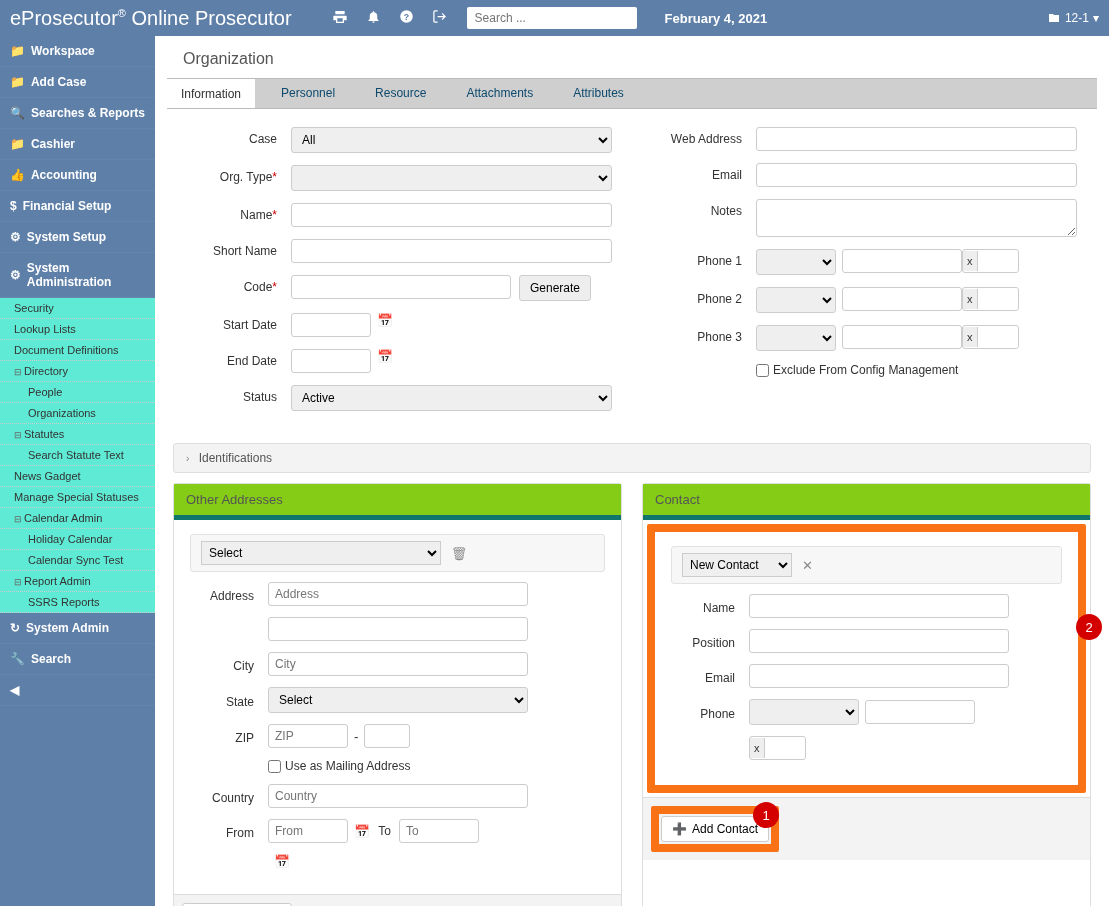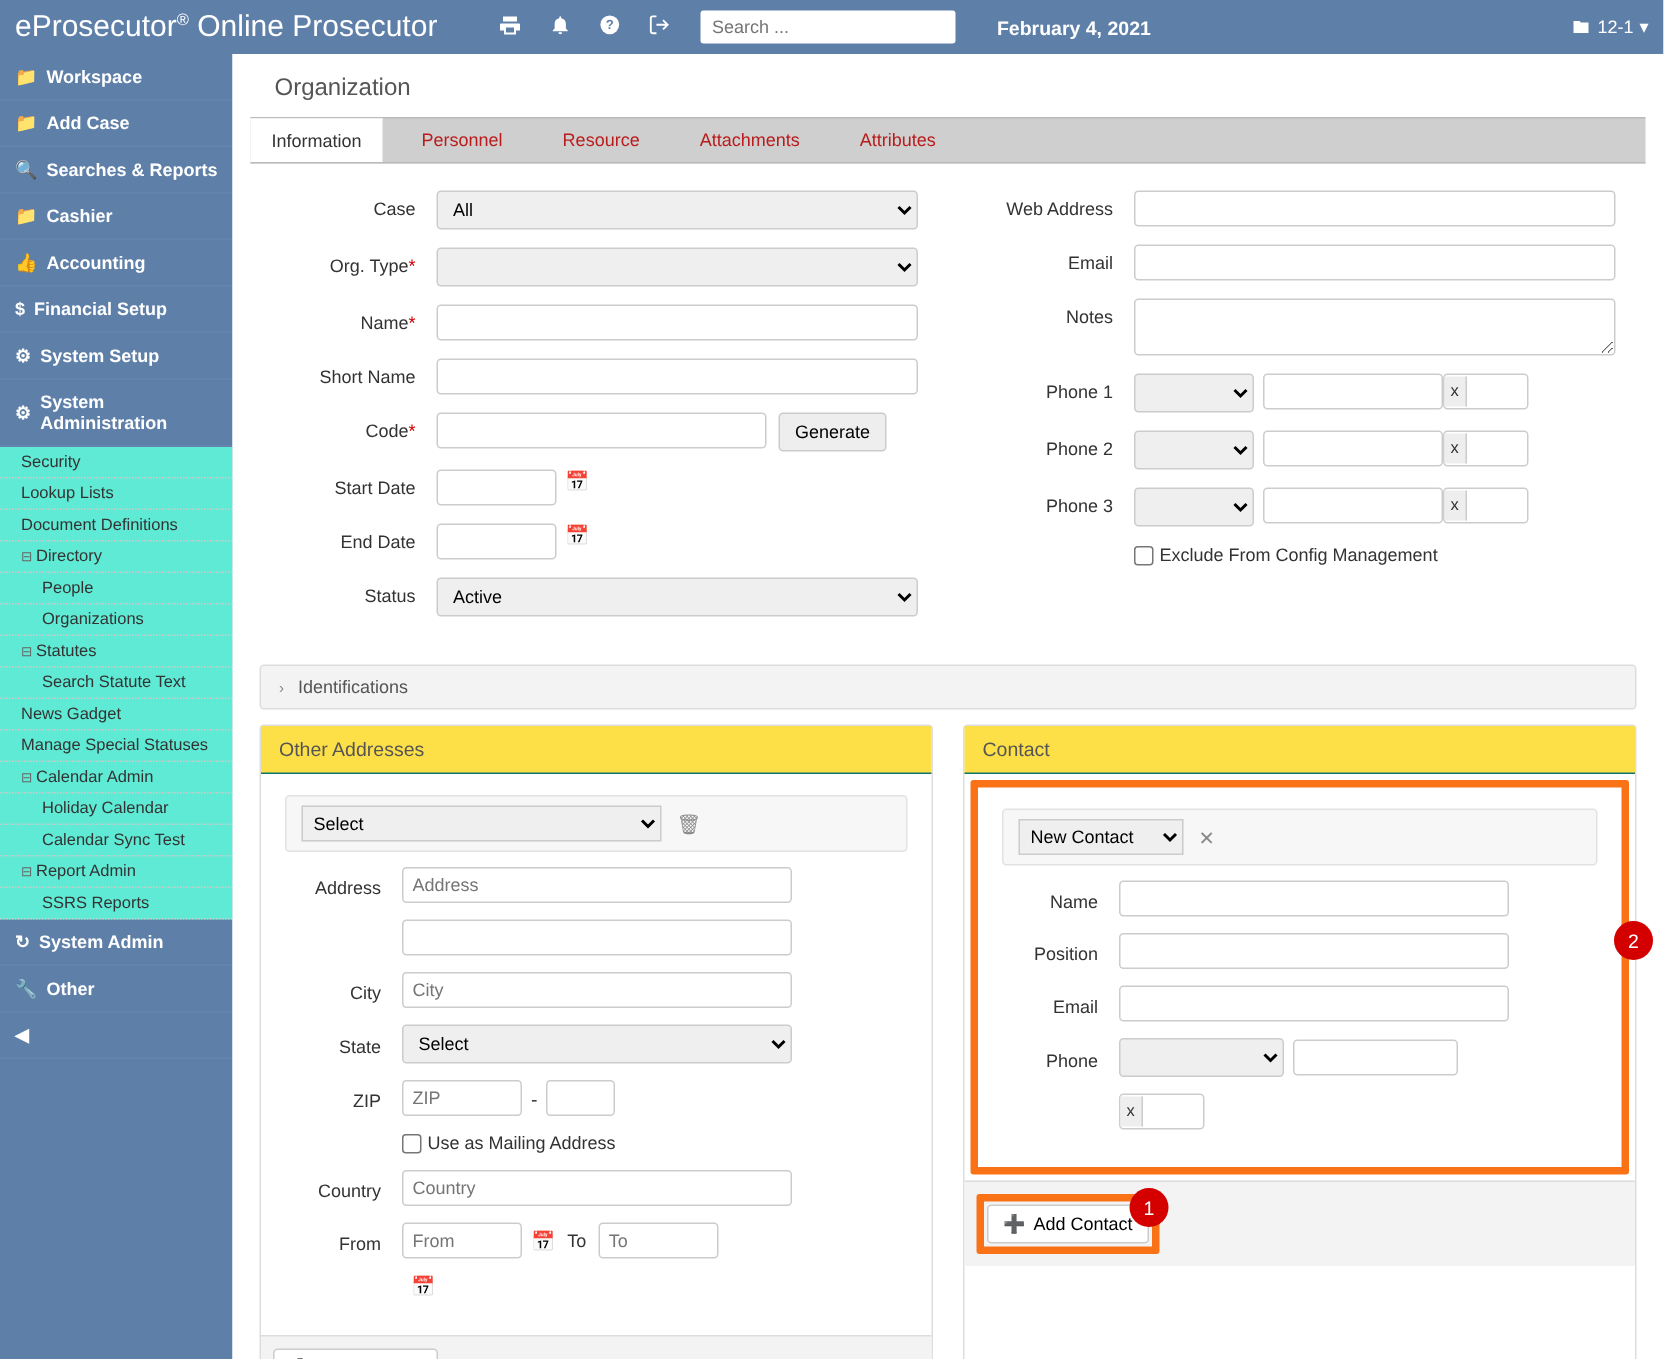--- a/index.html
+++ b/index.html
@@ -16,21 +16,21 @@
 .layout { display: flex; }
 .sidebar { width: 166px; background: #5e7fa8; min-height: 870px; }
 .nav-item { color: #fff; padding: 8px 10px; display: flex; align-items: center; gap: 6px; font-size: 12px; font-weight: bold; cursor: pointer; border-bottom: 1px solid rgba(255,255,255,0.05); }
 .sub-tree { background: #5eead4; color: #333; font-size: 11px; }
 .sub-tree .sub-item { padding: 4px 4px 4px 14px; cursor: pointer; border-bottom: 1px dotted #ccc; }
 .sub-tree .sub-sub { padding-left: 28px; }
 .sub-tree .tree-toggle { display: inline-block; width: 10px; font-size: 9px; color: #666; }
 .main { flex: 1; padding: 0px 12px 12px 12px; background: #fff; }
 .page-title { font-size: 16px; color: #555; padding: 14px 4px 10px 16px; }
 .tabs { background: #cfcfcf; display: flex; gap: 12px; border-top: 1px solid #bbb; border-bottom: 1px solid #bbb; }
-.tab { padding: 7px 14px; font-size: 12px; color: #b91c1c; cursor: pointer; }
+.tab { padding: 7px 14px; font-size: 12px; color: #0c4a6e; cursor: pointer; }
 .tab.active { background: #fff; color: #333; border-top: 1px solid #fff; }
 .form-area { padding: 18px 20px 10px 20px; }
 .two-col { display: flex; gap: 40px; }
 .col { flex: 1; }
 .form-row { display: flex; align-items: flex-start; margin-bottom: 12px; }
 .form-row label { width: 90px; text-align: right; margin-right: 14px; font-size: 12px; color: #333; padding-top: 5px; }
 .req { color: #c00; }
 .form-row input[type=text], .form-row select, .form-row textarea { border: 1px solid #ccc; border-radius: 3px; padding: 4px 6px; font-size: 12px; }
 .w-lg { width: 321px; }
 .w-sm { width: 80px; }
@@ -38,31 +38,31 @@
 .phone-row select { width: 80px; margin-right: 6px; }
 .phone-row input { width: 120px; }
 .ext-wrap { display:inline-flex; align-items:center; border:1px solid #ccc; border-radius:3px; }
 .ext-wrap .x { background:#eee; padding: 4px 4px; font-size:11px; border-right:1px solid #ccc;}
 .ext-wrap input{ border:none !important; width:40px; padding:4px;}
 .check-row { font-size: 12px; display: flex; align-items: center; gap: 4px; }
 .accordion { background: #f3f3f3; border: 1px solid #ddd; padding: 7px 12px; font-size: 12px; color: #555; margin: 10px 6px; border-radius: 3px; cursor: pointer; }
 .accordion .chev { display:inline-block; transform: rotate(0deg); margin-right:6px; font-size:10px; color:#888;}
 .panels { display: flex; gap: 20px; padding: 0 6px; }
 .panel { flex: 1; border: 1px solid #ddd; border-radius: 3px; }
-.panel-head { background: #fde047; padding: 8px 12px; font-size: 13px; color: #555; border-bottom: 1px solid #0f766e; }
+.panel-head { background: #84cc16; padding: 8px 12px; font-size: 13px; color: #555; border-bottom: 5px solid #0f766e; }
 .panel-body { padding: 14px 16px; }
 .panel-sub { background:#f7f7f7; border:1px solid #e2e2e2; border-radius:3px; padding:6px 10px; margin-bottom:10px; display:flex; align-items:center; gap:10px;}
 .panel-sub select{ border:1px solid #ccc; padding:3px; font-size:12px; width:240px;}
 .panel-sub .trash{ color:#888; cursor:pointer; font-size:13px;}
 .inner-row { display:flex; align-items:center; margin-bottom:11px;}
 .inner-row label{ width:64px; text-align:right; margin-right:14px; font-size:12px; padding-top:4px;}
 .inner-row input[type=text], .inner-row select{ border:1px solid #ccc; border-radius:3px; padding:4px 6px; font-size:12px;}
 .panel-foot{ background:#f3f3f3; border-top:1px solid #ddd; padding:8px;}
 .btn-add{ background:#fff; border:1px solid #ccc; border-radius:3px; padding:5px 10px; font-size:12px; cursor:pointer; display:inline-flex; align-items:center; gap:5px;}
-.callout-red{ border:5px solid #f97316; border-radius:2px;}
+.callout-red{ border:8px solid #f97316; border-radius:2px;}
 .badge-circle{ width:26px; height:26px; background:#d40000; color:#fff; border-radius:50%; display:flex; align-items:center; justify-content:center; font-size:13px; position:absolute;}
 .rel{position:relative;}
 .inline-cal{ color:#6a8ab8; margin-left:6px; cursor:pointer; font-size:13px;}
 textarea{resize:both;}
 .right-col .form-row label{ width:90px;}
 </style>
 </head>
 <body>
 
 <div class="topbar">
@@ -156,21 +156,21 @@
       <div class="sub-item"><span class="tree-toggle">⊟</span><span>Report Admin</span></div>
       <div class="sub-item sub-sub">SSRS Reports</div>
     </div>
 
     <div class="nav-item">
         <span>↻</span>
         <span>System Admin</span>
       </div>
     <div class="nav-item">
         <span>🔧</span>
-        <span>Other</span>
+        <span>Search</span>
       </div>
     <div class="nav-item">
         <span>◀</span>
       </div>
   </div>
 
   <div class="main">
     <div class="page-title">Organization</div>
     <div class="tabs">
       <div class="tab active">Information</div>

